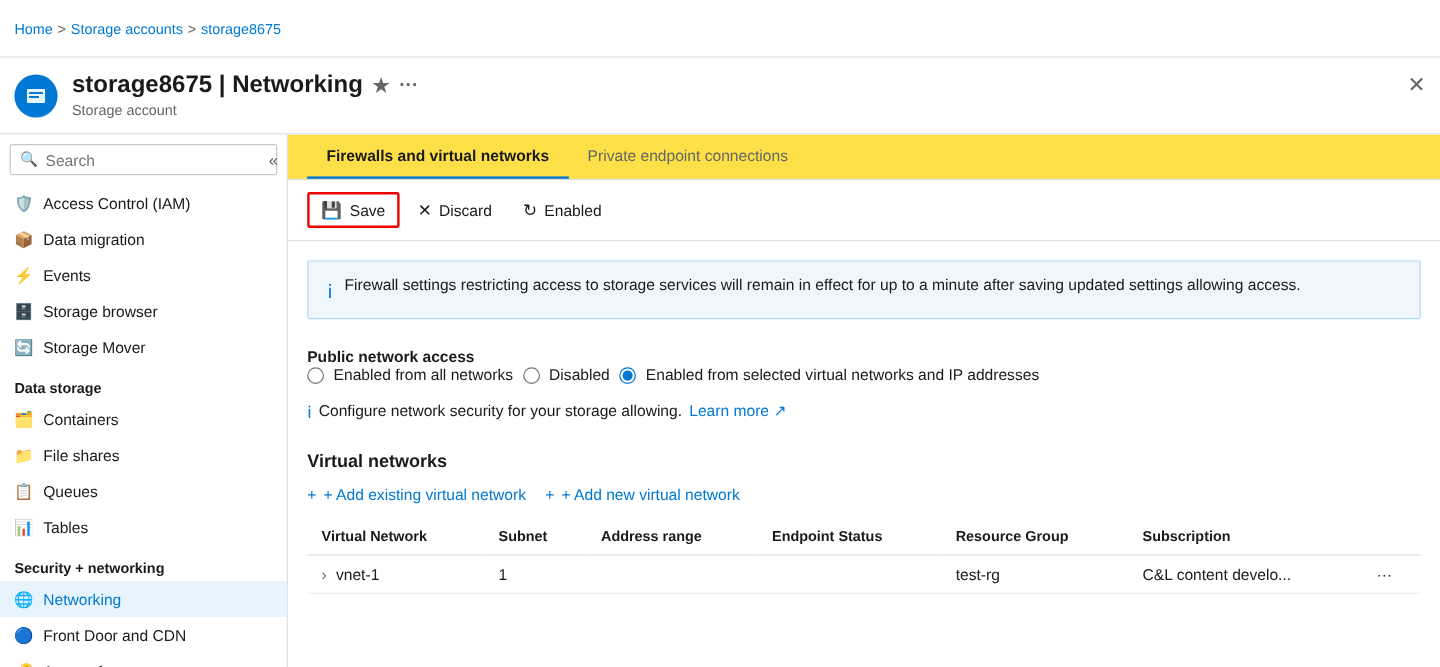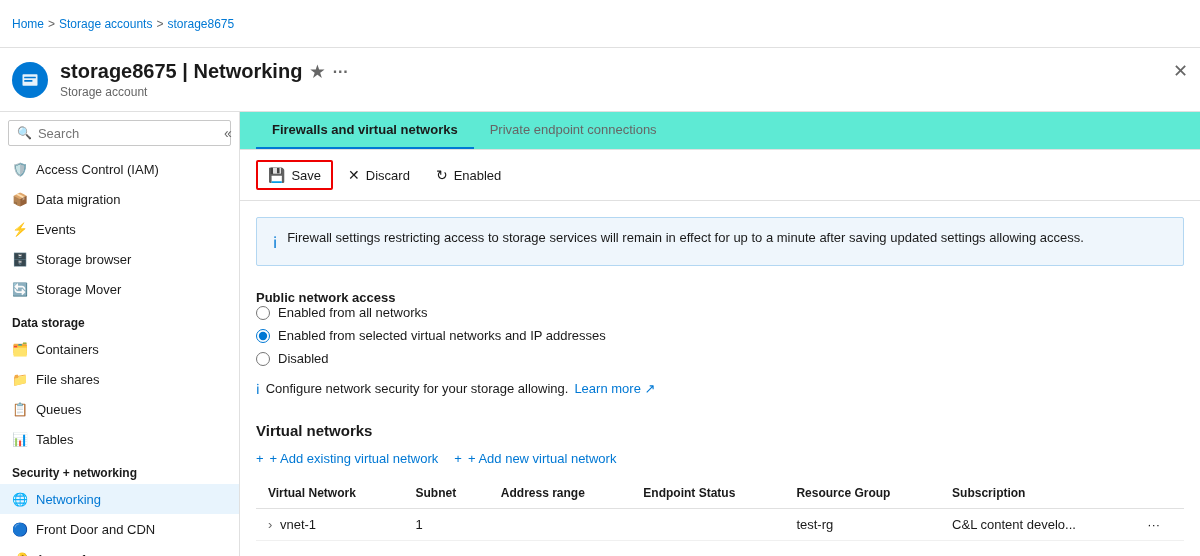--- a/index.html
+++ b/index.html
@@ -44,21 +44,21 @@
     .sidebar-item {
       display: flex; align-items: center; padding: 7px 12px; cursor: pointer; gap: 8px;
       font-size: 13px; color: #1a1a1a;
     }
     .sidebar-item.active { background: #e8f4fd; color: #0078d4; }
     .sidebar-item .item-icon { width: 16px; height: 16px; flex-shrink: 0; display: flex; align-items: center; justify-content: center; }
     .sidebar-section-label { font-size: 12px; font-weight: 600; color: #1a1a1a; padding: 12px 12px 4px 12px; }
 
     .content-area { flex: 1; overflow-y: auto; padding: 0; }
 
-    .tabs { display: flex; border-bottom: 1px solid #e0e0e0; padding: 0 16px; background: #5eead4; }
+    .tabs { display: flex; border-bottom: 1px solid #e0e0e0; padding: 0 16px; background: #fde047; }
     .tab {
       padding: 10px 16px; cursor: pointer; font-size: 13px; color: #666;
       border-bottom: 2px solid transparent; white-space: nowrap;
     }
     .tab.active { color: #1a1a1a; border-bottom: 2px solid #0078d4; font-weight: 600; }
 
     .toolbar { display: flex; align-items: center; gap: 4px; padding: 10px 16px; border-bottom: 1px solid #e0e0e0; }
     .tool-btn {
       display: flex; align-items: center; gap: 6px; padding: 5px 10px;
       border: 1px solid transparent; background: none; cursor: pointer;
@@ -70,21 +70,21 @@
     .info-banner {
       display: flex; align-items: flex-start; gap: 10px; padding: 12px 16px;
       background: #eff6fc; border: 1px solid #b3d7f2; margin: 16px 16px 12px 16px; border-radius: 2px;
       font-size: 13px; color: #1a1a1a;
     }
     .info-icon { color: #0078d4; font-size: 16px; flex-shrink: 0; margin-top: 1px; }
 
     .section { padding: 12px 16px; }
     .section-label { font-size: 13px; font-weight: 600; margin-bottom: 0; color: #1a1a1a; }
 
-    .radio-group { display: flex; flex-direction: column; gap: 8px; margin-bottom: 12px; }
+    .radio-group { display: flex; flex-direction: row; gap: 8px; margin-bottom: 12px; }
     .radio-item { display: flex; align-items: center; gap: 8px; font-size: 13px; cursor: pointer; }
     .radio-item input[type="radio"] { accent-color: #0078d4; width: 14px; height: 14px; }
 
     .configure-note { display: flex; align-items: center; gap: 6px; font-size: 13px; color: #1a1a1a; margin-top: 8px; }
     .configure-note a { color: #0078d4; text-decoration: none; }
 
     .virtual-networks-section { padding: 12px 16px; }
     .vn-title { font-size: 15px; font-weight: 600; margin-bottom: 12px; }
     .vn-actions { display: flex; gap: 16px; margin-bottom: 12px; }
     .vn-action-btn { display: flex; align-items: center; gap: 4px; color: #0078d4; cursor: pointer; font-size: 13px; background: none; border: none; }
@@ -226,26 +226,26 @@
     </div>
 
     <div class="section">
       <div class="section-label">Public network access</div>
       <div class="radio-group">
         <label class="radio-item">
           <input type="radio" name="network-access" style="">
           <span>Enabled from all networks</span>
         </label>
         <label class="radio-item">
+          <input type="radio" name="network-access" style="">
+          <span>Disabled</span>
+        </label>
+        <label class="radio-item">
           <input type="radio" name="network-access" checked="" style="">
           <span>Enabled from selected virtual networks and IP addresses</span>
-        </label>
-        <label class="radio-item">
-          <input type="radio" name="network-access" style="">
-          <span>Disabled</span>
         </label>
       </div>
       <div class="configure-note">
         <span class="info-icon" style="color:#0078d4;font-size:14px;">ℹ</span>
         <span>Configure network security for your storage allowing.</span>
         <a href="#">
           <span>Learn more</span>
           <span>↗</span>
         </a>
       </div>

